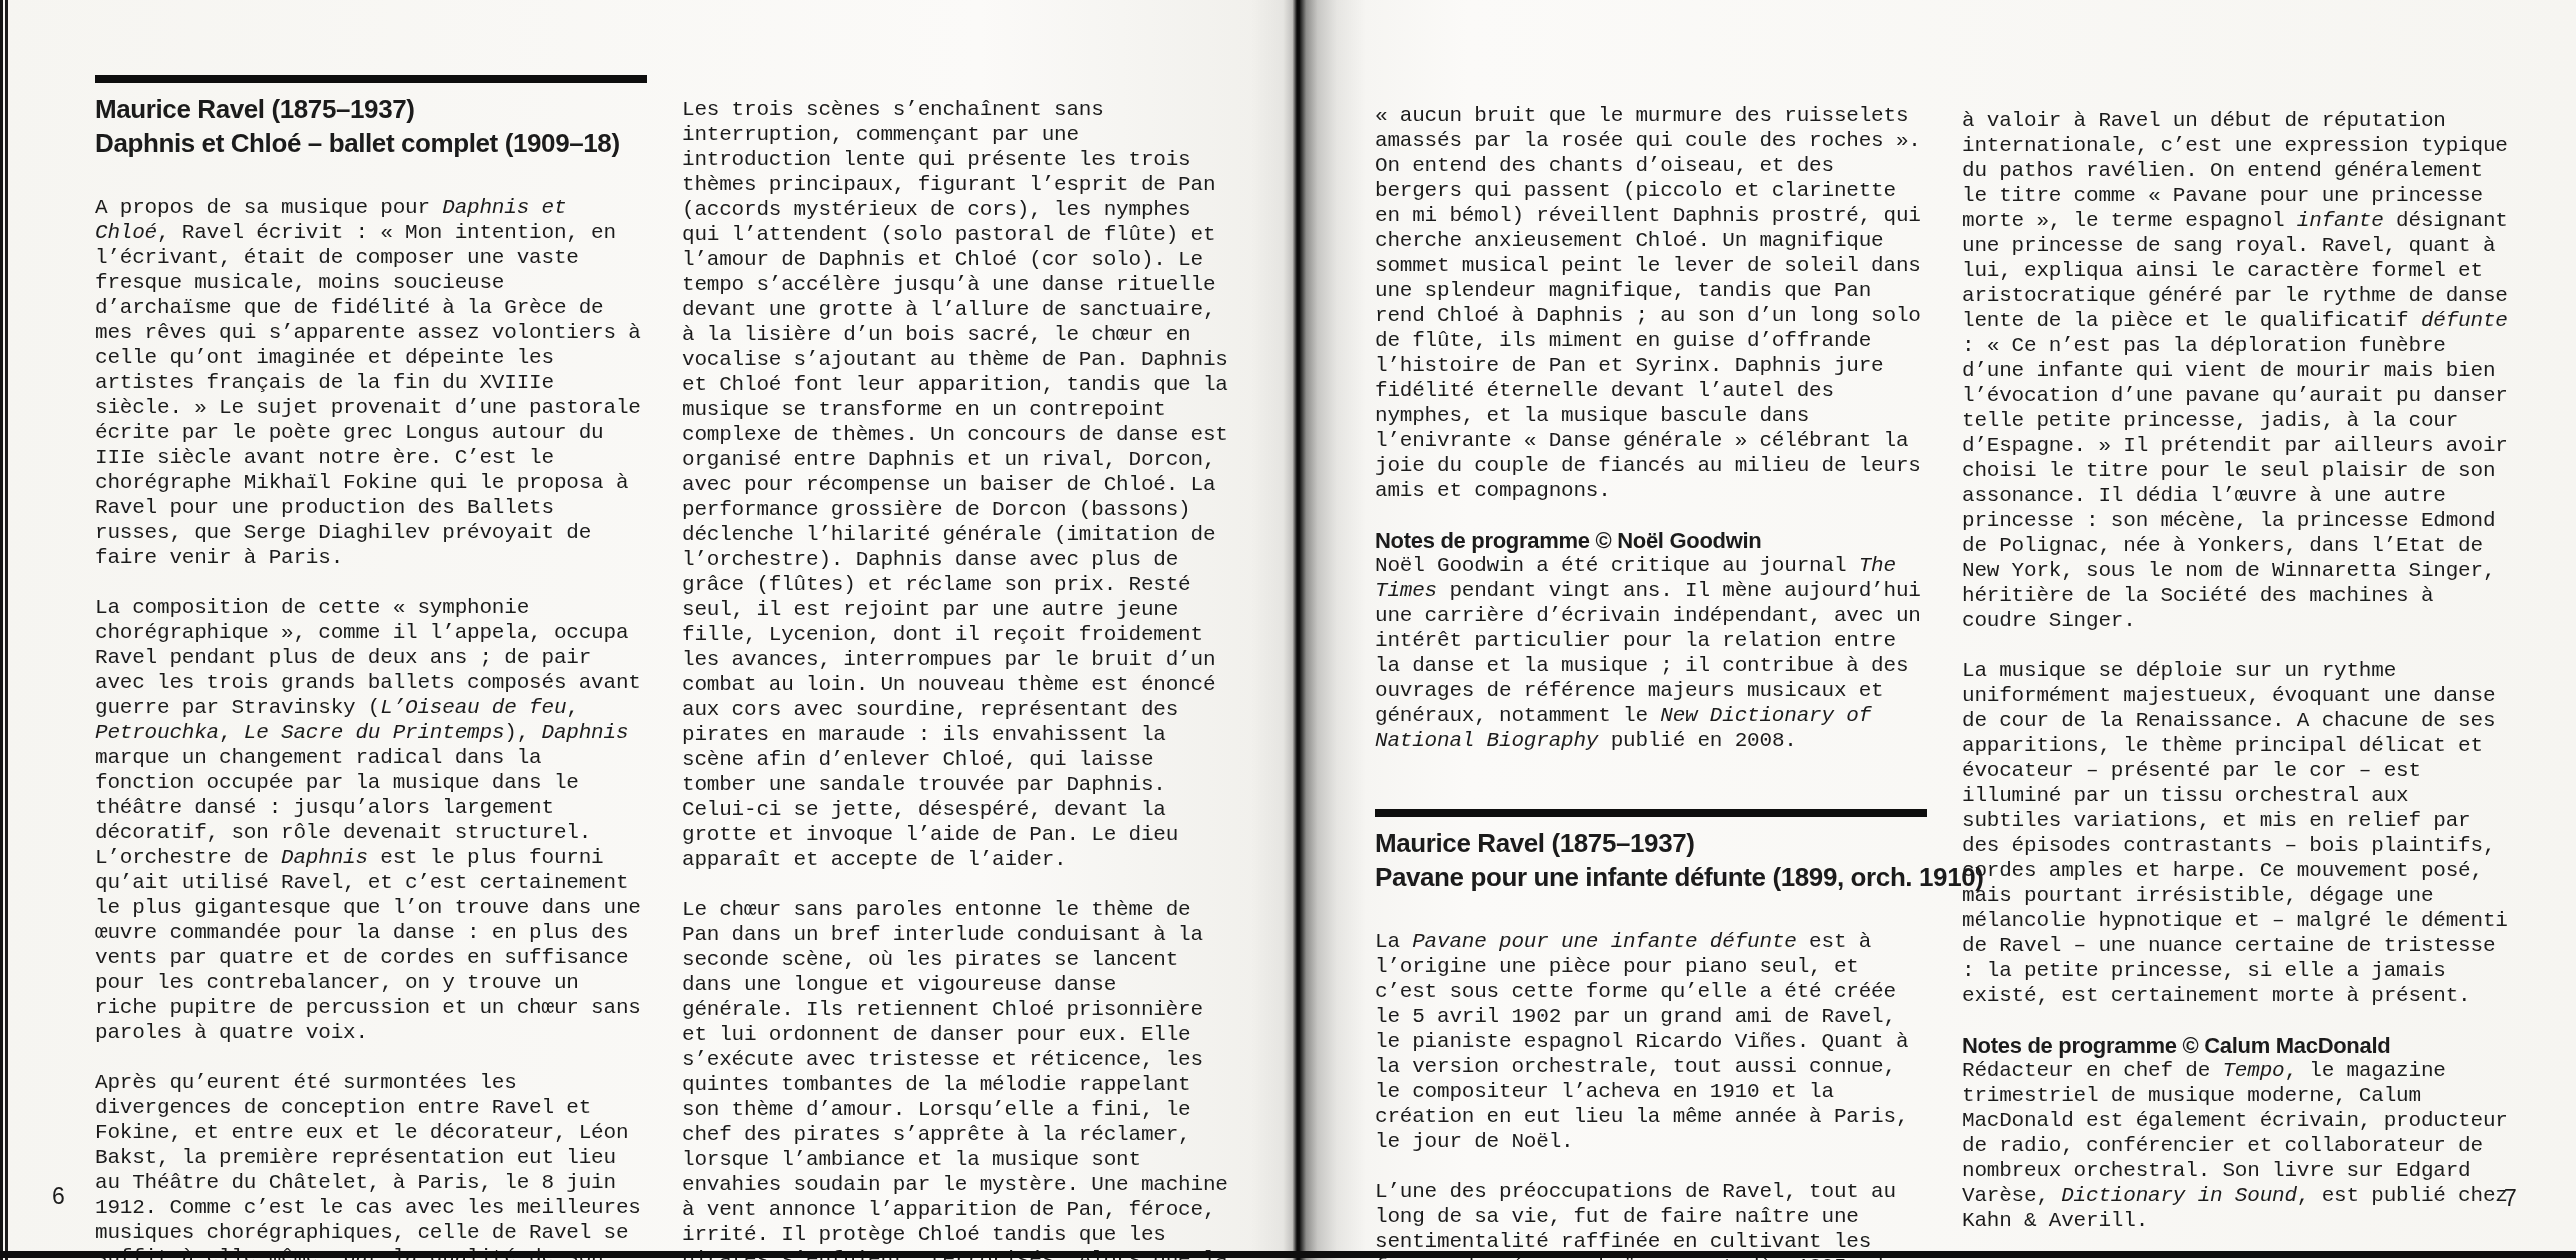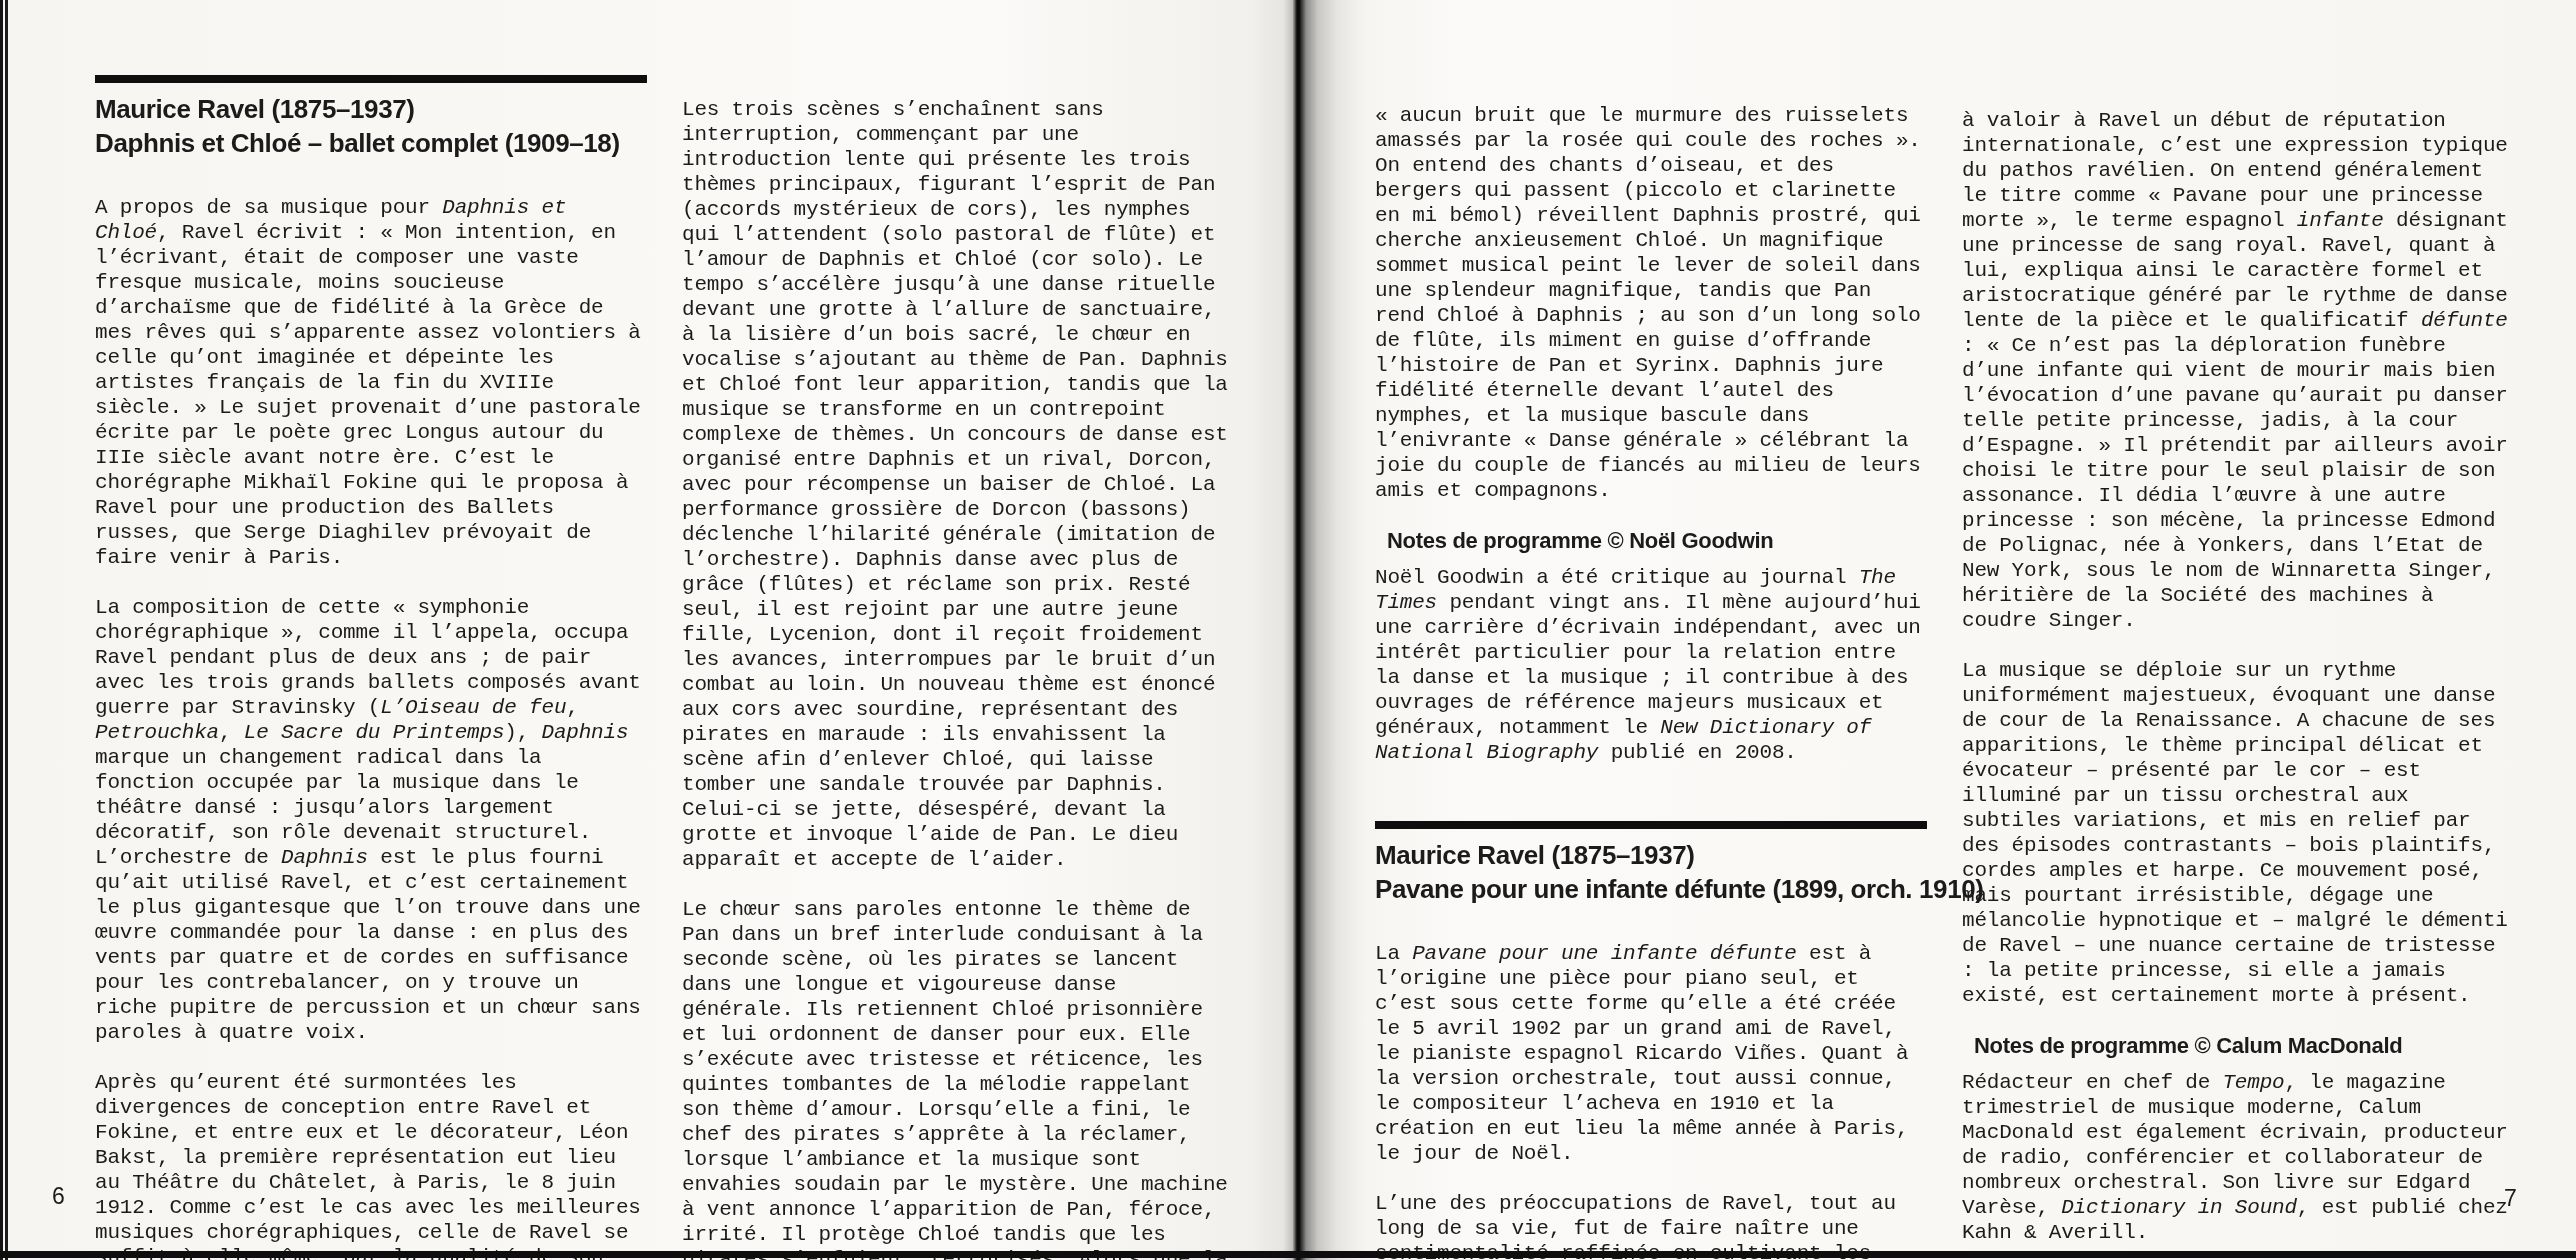--- a/index.html
+++ b/index.html
@@ -36,21 +36,21 @@
   .col1{left:95px;top:75px;}
   .col2{left:682px;top:97px;}
   .col3{left:1375px;top:103px;}
   .col4{left:1962px;top:108px;}
   .rule{height:7.5px;background:var(--rule);margin:0 0 9.5px 0;}
   .rule.mid{margin-top:56px;}
   .title{
     font-size:26px;line-height:34px;font-weight:700;letter-spacing:-0.4px;
     margin:0 0 35px 0;white-space:nowrap;
   }
-  .note-heading{font-size:22px;line-height:25px;font-weight:700;letter-spacing:-0.3px;margin:12px;}
+  .note-heading{font-size:22px;line-height:25px;font-weight:700;letter-spacing:-0.3px;margin:0;}
   p{margin:0 0 25px 0;font-family:Liberation Mono, monospace;}
   p:last-child{margin-bottom:0;}
   em{font-style:italic;}
   .page-number{position:absolute;font-size:23px;line-height:23px;}
   .pn-left{left:52px;top:1185px;}
   .pn-right{left:2504px;top:1187px;}
 </style>
 </head>
 <body>
 

